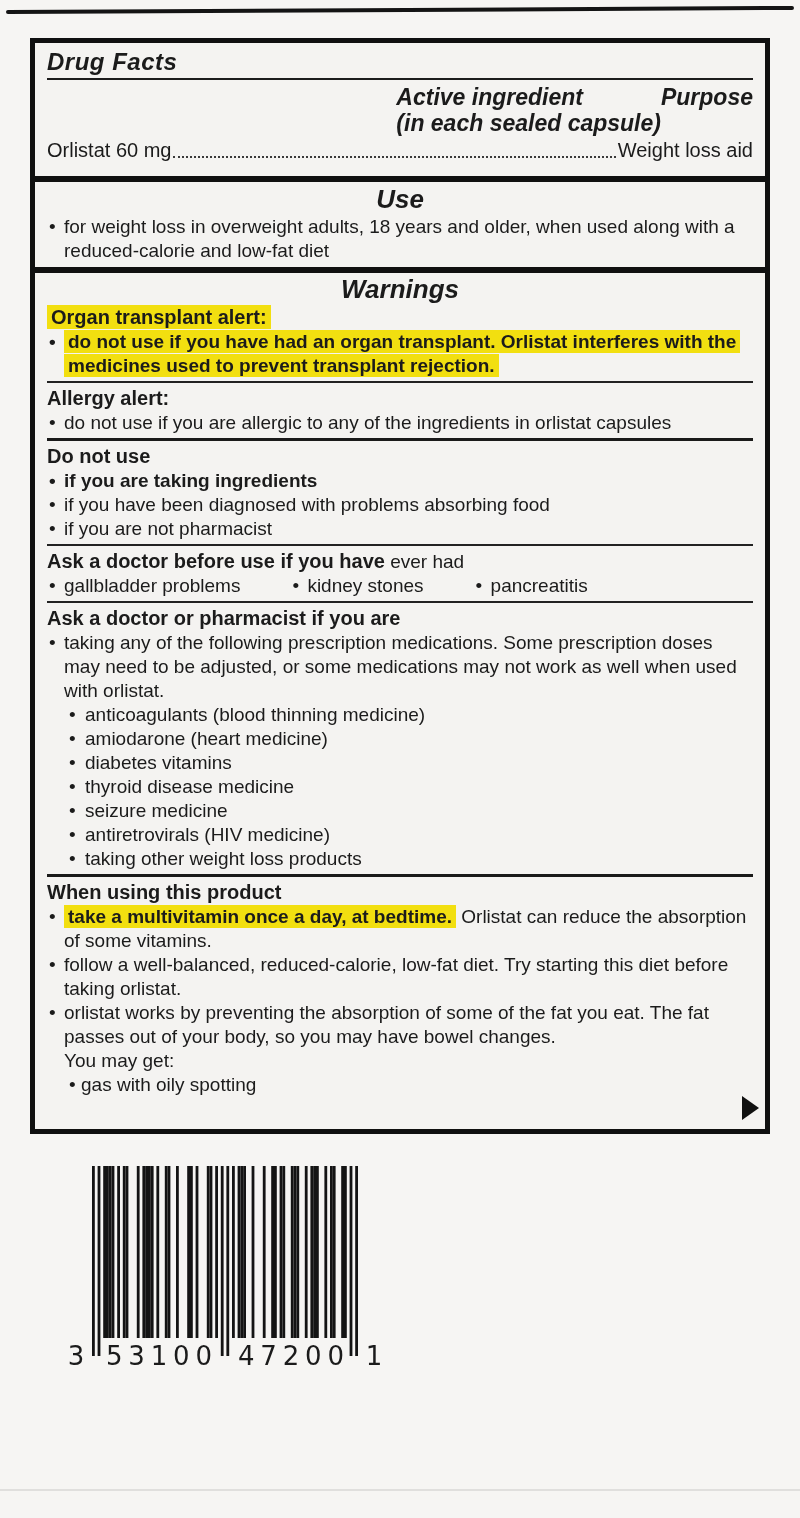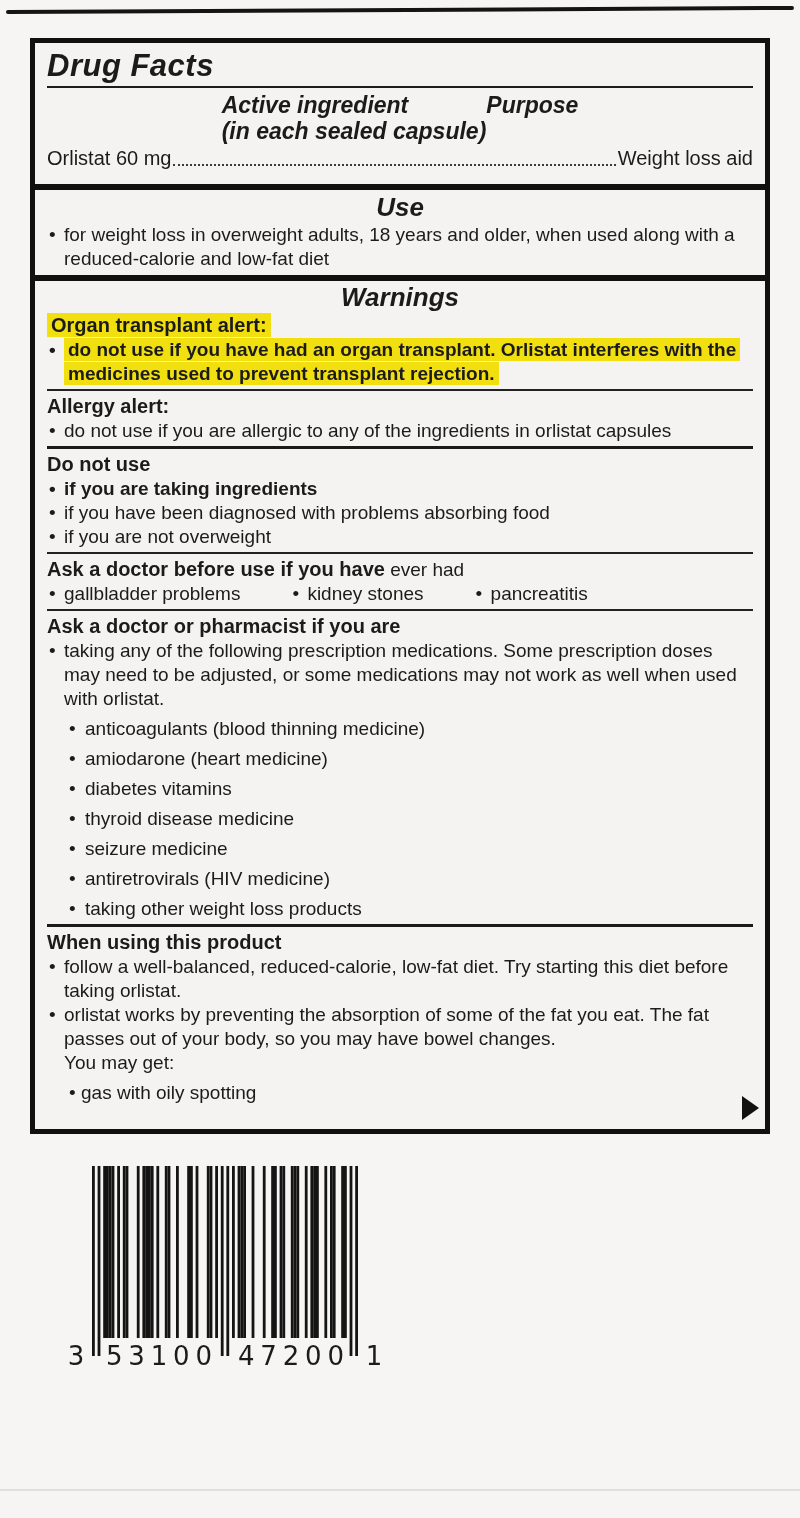--- a/index.html
+++ b/index.html
@@ -15,33 +15,33 @@
     background:#141414;transform:rotate(-0.3deg);border-radius:2px;
   }
   .pkg-bottom-edge{
     position:absolute;left:0;top:1489px;width:800px;height:2px;background:#e0dfdd;
   }
   .panel{
     position:absolute;left:30px;top:38px;width:740px;height:1096px;
     box-sizing:border-box;border:5px solid #101010;background:#f4f3f1;
     padding:2px 12px;overflow:hidden;
   }
-  .df-title{font-size:31px;font-weight:bold;font-style:italic;margin:3px 0 2px;letter-spacing:.5px;}
+  .df-title{font-size:24px;font-weight:bold;font-style:italic;margin:3px 0 2px;letter-spacing:.5px;}
   .title-rule{height:2px;background:#1c1c1c;margin:2px 0 4px;}
-  .ai-row{display:flex;justify-content:center;align-items:flex-start;}
+  .ai-row{display:flex;justify-content:flex-end;align-items:flex-start;}
   .ai-head{font-size:23px;font-weight:bold;font-style:italic;line-height:26px;}
   .purpose{font-size:23px;font-weight:bold;font-style:italic;line-height:26px;}
   .dot-row{display:flex;align-items:flex-end;font-size:20px;line-height:24px;margin:2px 0 14px;}
   .leader{flex:1;border-bottom:2.5px dotted #3a3a3a;margin:0 2px 4px 2px;}
   .divider{height:6px;background:#101010;margin:0 -12px;}
   .sec-head{font-size:26px;font-weight:bold;font-style:italic;line-height:30px;margin:1px 0;text-align:center;}
   .body{font-size:19px;line-height:24px;}
   .bul{position:relative;padding-left:17px;}
   .bul::before{content:"\2022";position:absolute;left:2px;}
-  .sub{position:relative;padding-left:38px;margin-top:6px;}
+  .sub{position:relative;padding-left:38px;}
   .sub::before{content:"\2022";position:absolute;left:22px;}
   .indent{padding-left:17px;}
   .lbl{font-weight:bold;font-size:20px;line-height:25px;}
   .b{font-weight:bold;}
   .rule{height:2px;background:#222;margin:3px 0;}
   .rule3{height:3px;background:#1a1a1a;margin:3px 0;}
   .inline-bullets{display:flex;gap:50px;}
   mark.hl{
     background:var(--hl,#f2df10);color:inherit;padding:1px 4px;
     -webkit-box-decoration-break:clone;box-decoration-break:clone;
@@ -96,21 +96,21 @@
     <div class="rule"></div>
 
     <div class="lbl">Allergy alert:</div>
     <div class="body bul">do not use if you are allergic to any of the ingredients in orlistat capsules</div>
 
     <div class="rule3"></div>
 
     <div class="lbl">Do not use</div>
     <div class="body bul b">if you are taking ingredients</div>
     <div class="body bul">if you have been diagnosed with problems absorbing food</div>
-    <div class="body bul">if you are not overweight</div>
+    <div class="body bul">if you are not pharmacist</div>
 
     <div class="rule"></div>
 
     <div>
       <div class="body"><span class="lbl">Ask a doctor before use if you have</span><span> ever had</span></div>
       <div class="body inline-bullets">
         <span class="bul">gallbladder problems</span>
         <span class="bul">kidney stones</span>
         <span class="bul">pancreatitis</span>
       </div>
@@ -127,20 +127,21 @@
       <div class="body sub">thyroid disease medicine</div>
       <div class="body sub">seizure medicine</div>
       <div class="body sub">antiretrovirals (HIV medicine)</div>
       <div class="body sub">taking other weight loss products</div>
     </div>
 
     <div class="rule3"></div>
 
     <div>
       <div class="lbl">When using this product</div>
+      <div class="body bul"><mark class="hl b">take a multivitamin once a day, at bedtime.</mark><span> Orlistat can reduce the absorption of some vitamins.</span></div>
       <div class="body bul">follow a well-balanced, reduced-calorie, low-fat diet. Try starting this diet before taking orlistat.</div>
       <div class="body bul">orlistat works by preventing the absorption of some of the fat you eat. The fat passes out of your body, so you may have bowel changes.</div>
       <div class="body indent">You may get:</div>
       <div class="body sub" style="padding-left:34px;">gas with oily spotting</div>
     </div>
   </div>
 
   <div class="continue-arrow"></div>
 </div>
 

